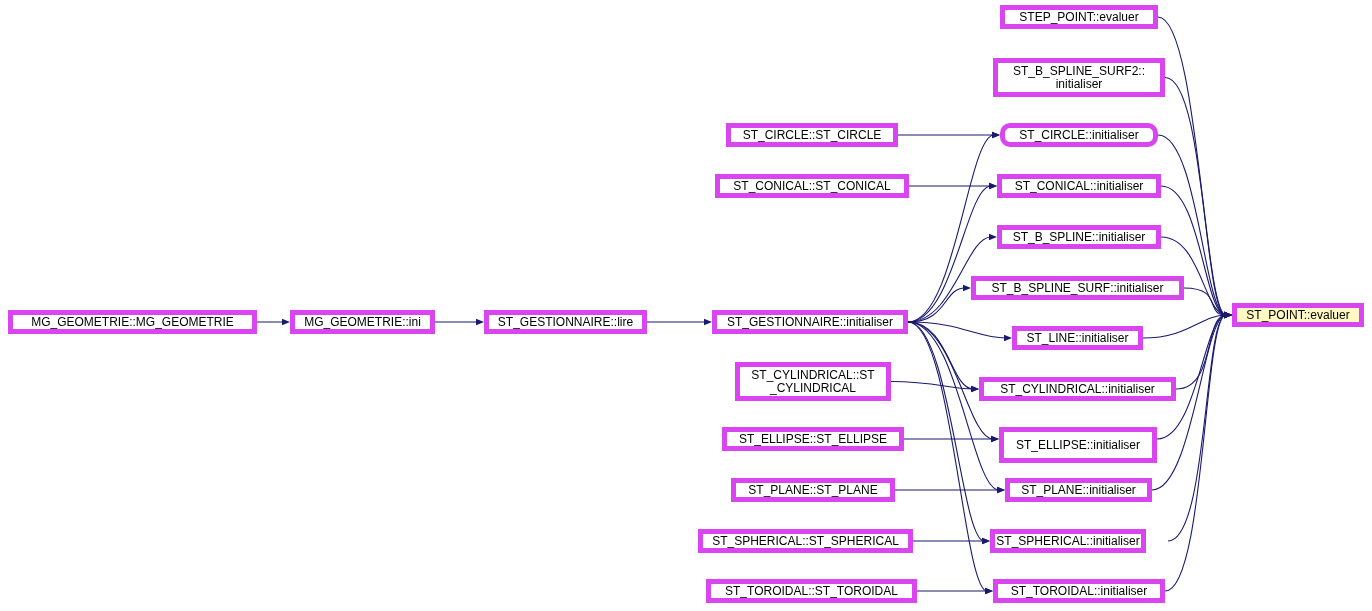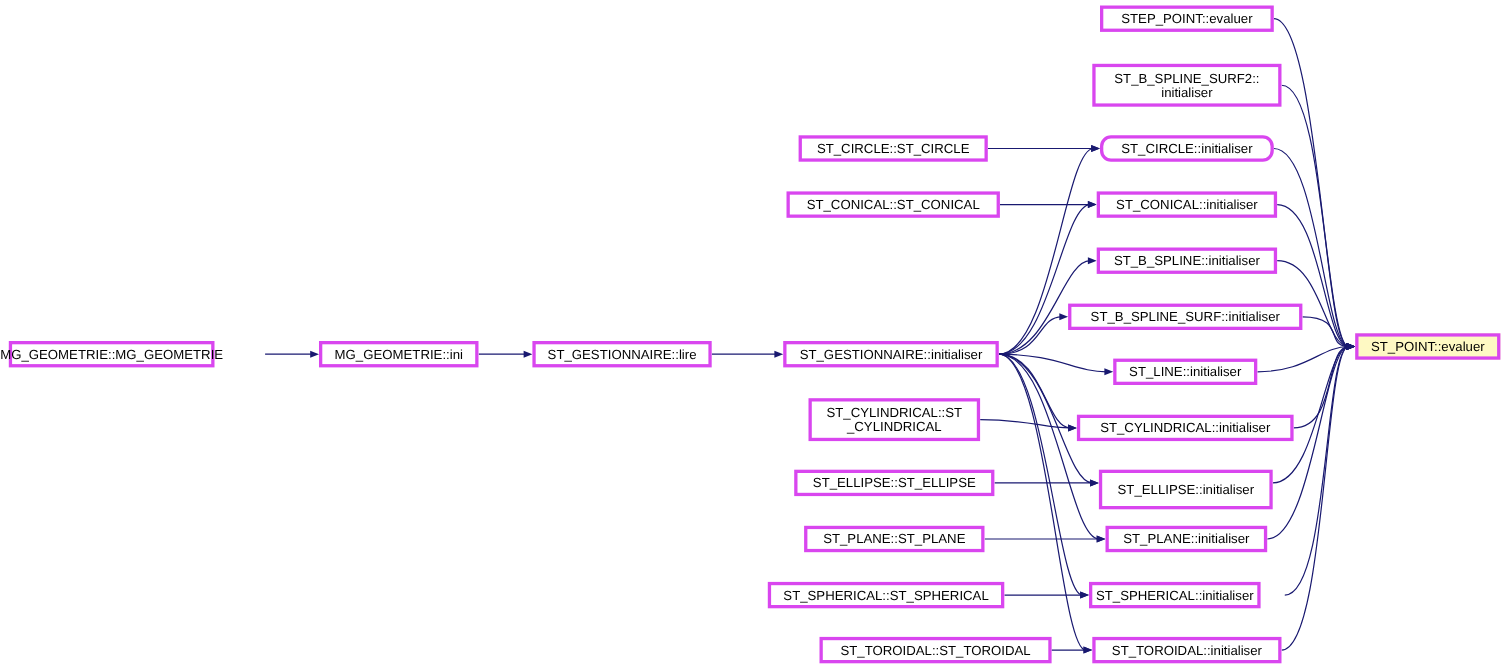--- a/index.html
+++ b/index.html
@@ -11,21 +11,21 @@
     position: relative;
     width: 1372px;
     height: 611px;
     background: #ffffff;
     font-family: "Liberation Sans", sans-serif;
     overflow: hidden;
   }
   .node {
     position: absolute;
     box-sizing: border-box;
-    border: 3px solid #d946ef;
+    border: 5px solid #d946ef;
     background: #ffffff;
     color: #000000;
     font-size: 12px;
     line-height: 13px;
     display: flex;
     align-items: center;
     justify-content: center;
     text-align: center;
     white-space: pre-line;
     letter-spacing: 0px;
@@ -115,21 +115,21 @@
       <path d="M1157,439 C1197,439 1204,315 1226,315"></path>
       <polygon points="1232,315 1224,311.8 1224,318.2"></polygon>
       <path d="M1152,490 C1192.7,490 1203.615,315 1226,315"></path>
       <polygon points="1232,315 1224,311.8 1224,318.2"></polygon>
       <path d="M1168,541 C1208,541 1204,315 1226,315"></path>
       <polygon points="1232,315 1224,311.8 1224,318.2"></polygon>
       <path d="M1165,591 C1205,591 1204,315 1226,315"></path>
       <polygon points="1232,315 1224,311.8 1224,318.2"></polygon>
     </svg>
   <div id="node-layer">
-      <div class="node" style="left: 8px; top: 310px; width: 187px; height: 24px;">MG_GEOMETRIE::MG_GEOMETRIE</div>
+      <div class="node" style="left: 8px; top: 310px; width: 249px; height: 24px;">MG_GEOMETRIE::MG_GEOMETRIE</div>
       <div class="node" style="left: 290px; top: 310px; width: 145px; height: 24px;">MG_GEOMETRIE::ini</div>
       <div class="node" style="left: 484px; top: 310px; width: 163px; height: 24px;">ST_GESTIONNAIRE::lire</div>
       <div class="node" style="left: 712px; top: 310px; width: 196px; height: 24px;">ST_GESTIONNAIRE::initialiser</div>
       <div class="node" style="left: 1000px; top: 5px; width: 158px; height: 24px;">STEP_POINT::evaluer</div>
       <div class="node" style="left: 993px; top: 58px; width: 172px; height: 39px;">ST_B_SPLINE_SURF2::
 initialiser</div>
       <div class="node" style="left: 726px; top: 123px; width: 172px; height: 24px;">ST_CIRCLE::ST_CIRCLE</div>
       <div class="node" style="left: 1000px; top: 123px; width: 158px; height: 24px; border-radius: 10px;">ST_CIRCLE::initialiser</div>
       <div class="node" style="left: 715px; top: 174px; width: 194px; height: 24px;">ST_CONICAL::ST_CONICAL</div>
       <div class="node" style="left: 997px; top: 174px; width: 164px; height: 24px;">ST_CONICAL::initialiser</div>
@@ -138,17 +138,17 @@
       <div class="node" style="left: 1012px; top: 326px; width: 131px; height: 24px;">ST_LINE::initialiser</div>
       <div class="node" style="left: 735px; top: 362px; width: 156px; height: 39px;">ST_CYLINDRICAL::ST
 _CYLINDRICAL</div>
       <div class="node" style="left: 979px; top: 377px; width: 197px; height: 24px;">ST_CYLINDRICAL::initialiser</div>
       <div class="node" style="left: 722px; top: 427px; width: 182px; height: 24px;">ST_ELLIPSE::ST_ELLIPSE</div>
       <div class="node" style="left: 999px; top: 427px; width: 158px; height: 36px;">ST_ELLIPSE::initialiser</div>
       <div class="node" style="left: 731px; top: 478px; width: 164px; height: 24px; text-align: right;">ST_PLANE::ST_PLANE</div>
       <div class="node" style="left: 1005px; top: 478px; width: 147px; height: 24px;">ST_PLANE::initialiser</div>
       <div class="node" style="left: 698px; top: 529px; width: 215px; height: 24px;">ST_SPHERICAL::ST_SPHERICAL</div>
       <div class="node" style="left: 990px; top: 529px; width: 156px; height: 24px;">ST_SPHERICAL::initialiser</div>
-      <div class="node" style="left: 745px; top: 579px; width: 211px; height: 24px;">ST_TOROIDAL::ST_TOROIDAL</div>
+      <div class="node" style="left: 706px; top: 579px; width: 211px; height: 24px;">ST_TOROIDAL::ST_TOROIDAL</div>
       <div class="node" style="left: 993px; top: 579px; width: 172px; height: 24px;">ST_TOROIDAL::initialiser</div>
       <div class="node highlight" style="left: 1232px; top: 303px; width: 132px; height: 24px;">ST_POINT::evaluer</div>
     </div>
 </div>
 
 </body></html>

